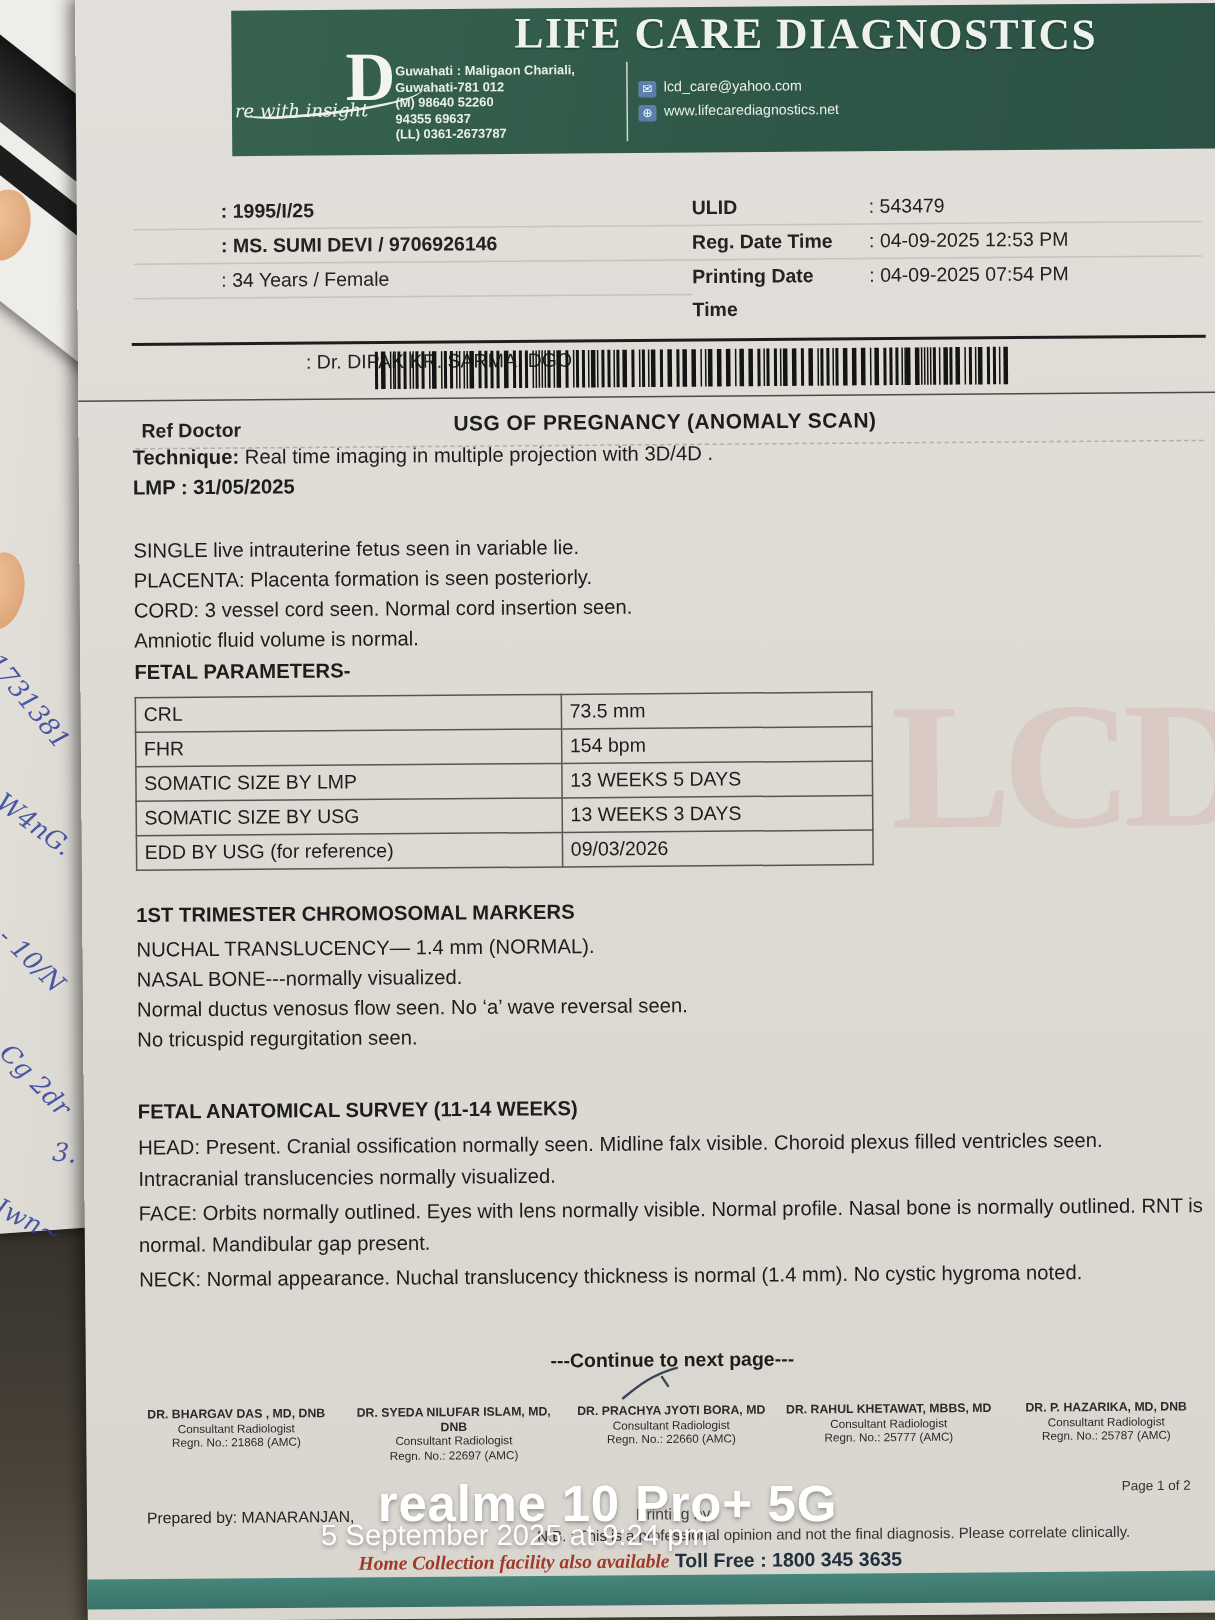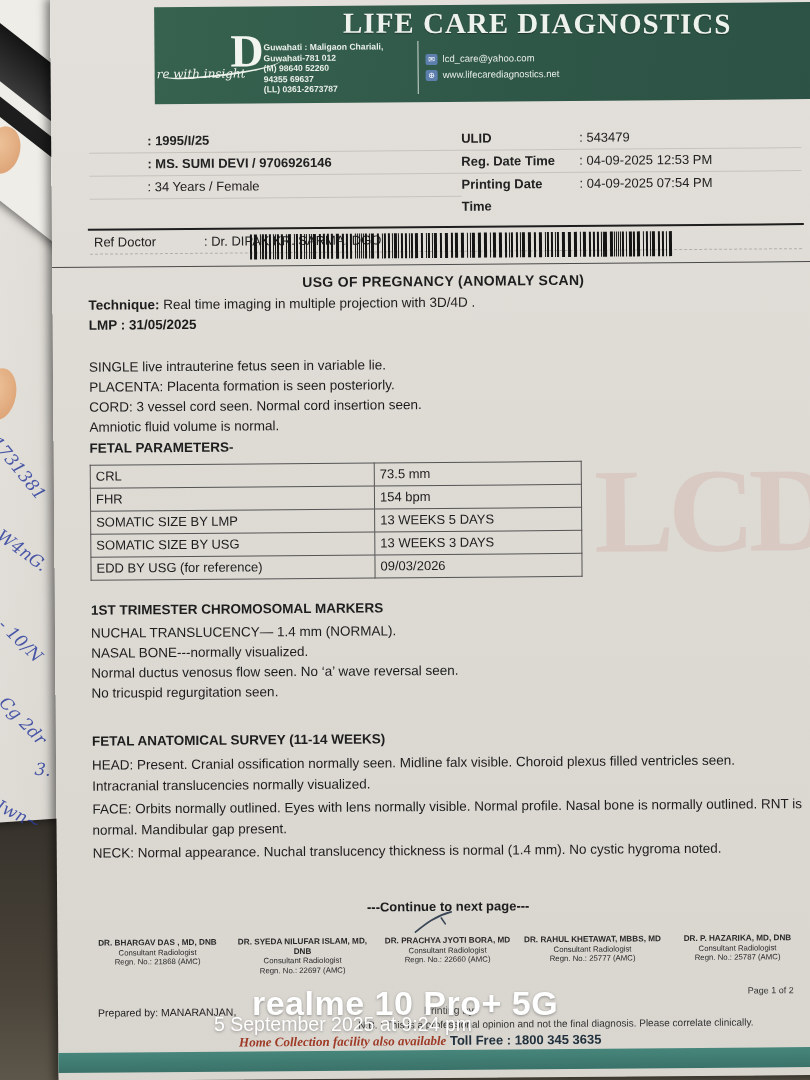--- a/index.html
+++ b/index.html
@@ -67,21 +67,21 @@
   .pat-grid{display:flex;}
   .pat-left{width:372px;font-weight:bold;}
   .pat-left .row{padding:3px 0 4px 58px;border-bottom:1px solid #c6c3bd;}
   .pat-left .row.r3{font-weight:normal;}
   .pat-right{flex:1;display:flex;}
   .pr-labels{width:118px;font-weight:bold;}
   .pr-vals{flex:1;}
   .pr-labels div,.pr-vals div{padding:3px 0 4px 0;border-bottom:1px solid #c6c3bd;}
   .pr-labels div.nb,.pr-vals div.nb{border-bottom:none;}
   .refrow{display:flex;margin-top:14px;border-bottom:1px dashed #b2afa9;padding-bottom:4px;}
-  .refrow .lab{width:110px;font-weight:normal;padding-left:4px;}
+  .refrow .lab{width:110px;font-weight:bold;padding-left:4px;margin-top:45px;}
 
   .rule-heavy{position:absolute;left:36px;right:12px;top:234px;border-top:2px solid #1e1e1e;}
   .barcode{position:absolute;left:198px;top:241px;width:425px;height:25px;display:flex;align-items:stretch;}
   .barcode span{display:inline-block;background:#141414;height:100%;}
   .rule-thin{position:absolute;left:0;right:0;top:272px;border-top:1.5px solid #4a4a4a;}
 
   .rpt{position:absolute;left:36px;right:18px;top:281px;color:#1d1d1d;font-size:13.5px;}
   .rpt-title{text-align:center;font-weight:bold;font-size:14px;letter-spacing:.3px;}
   .tech{margin-top:6px;}
   .tech b,.lmp{font-weight:bold;}

